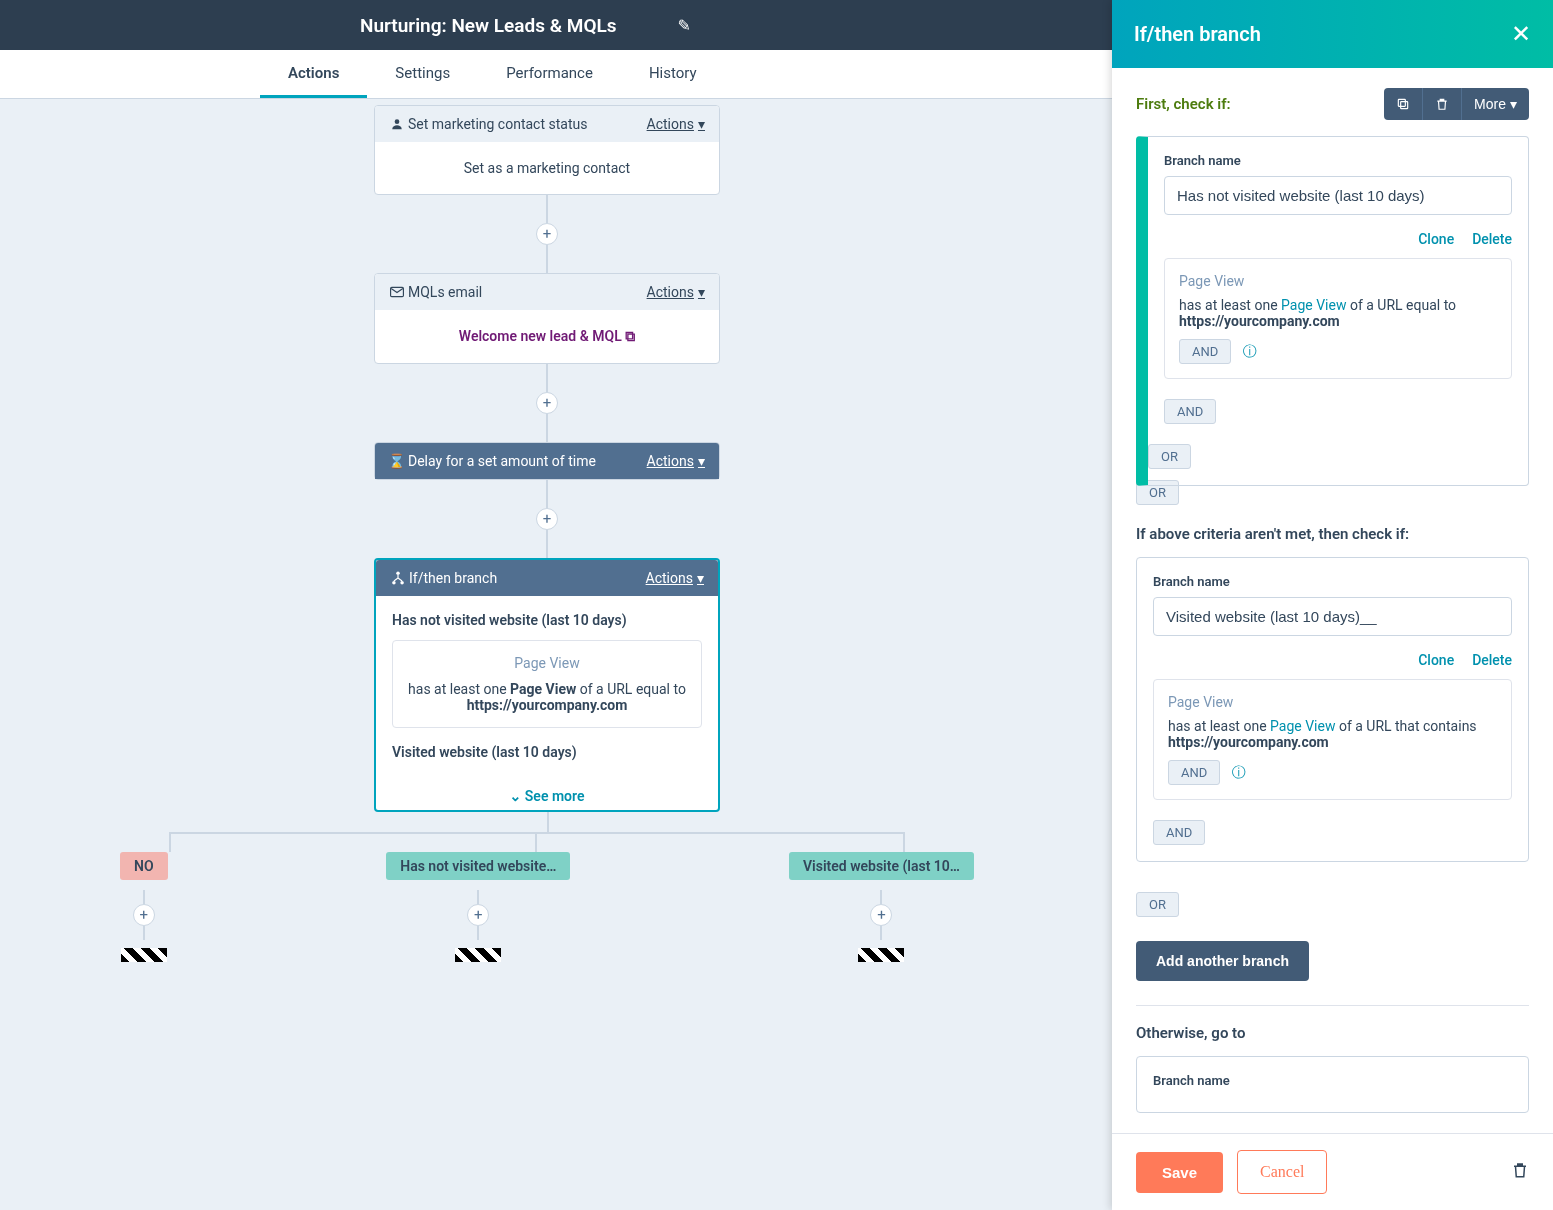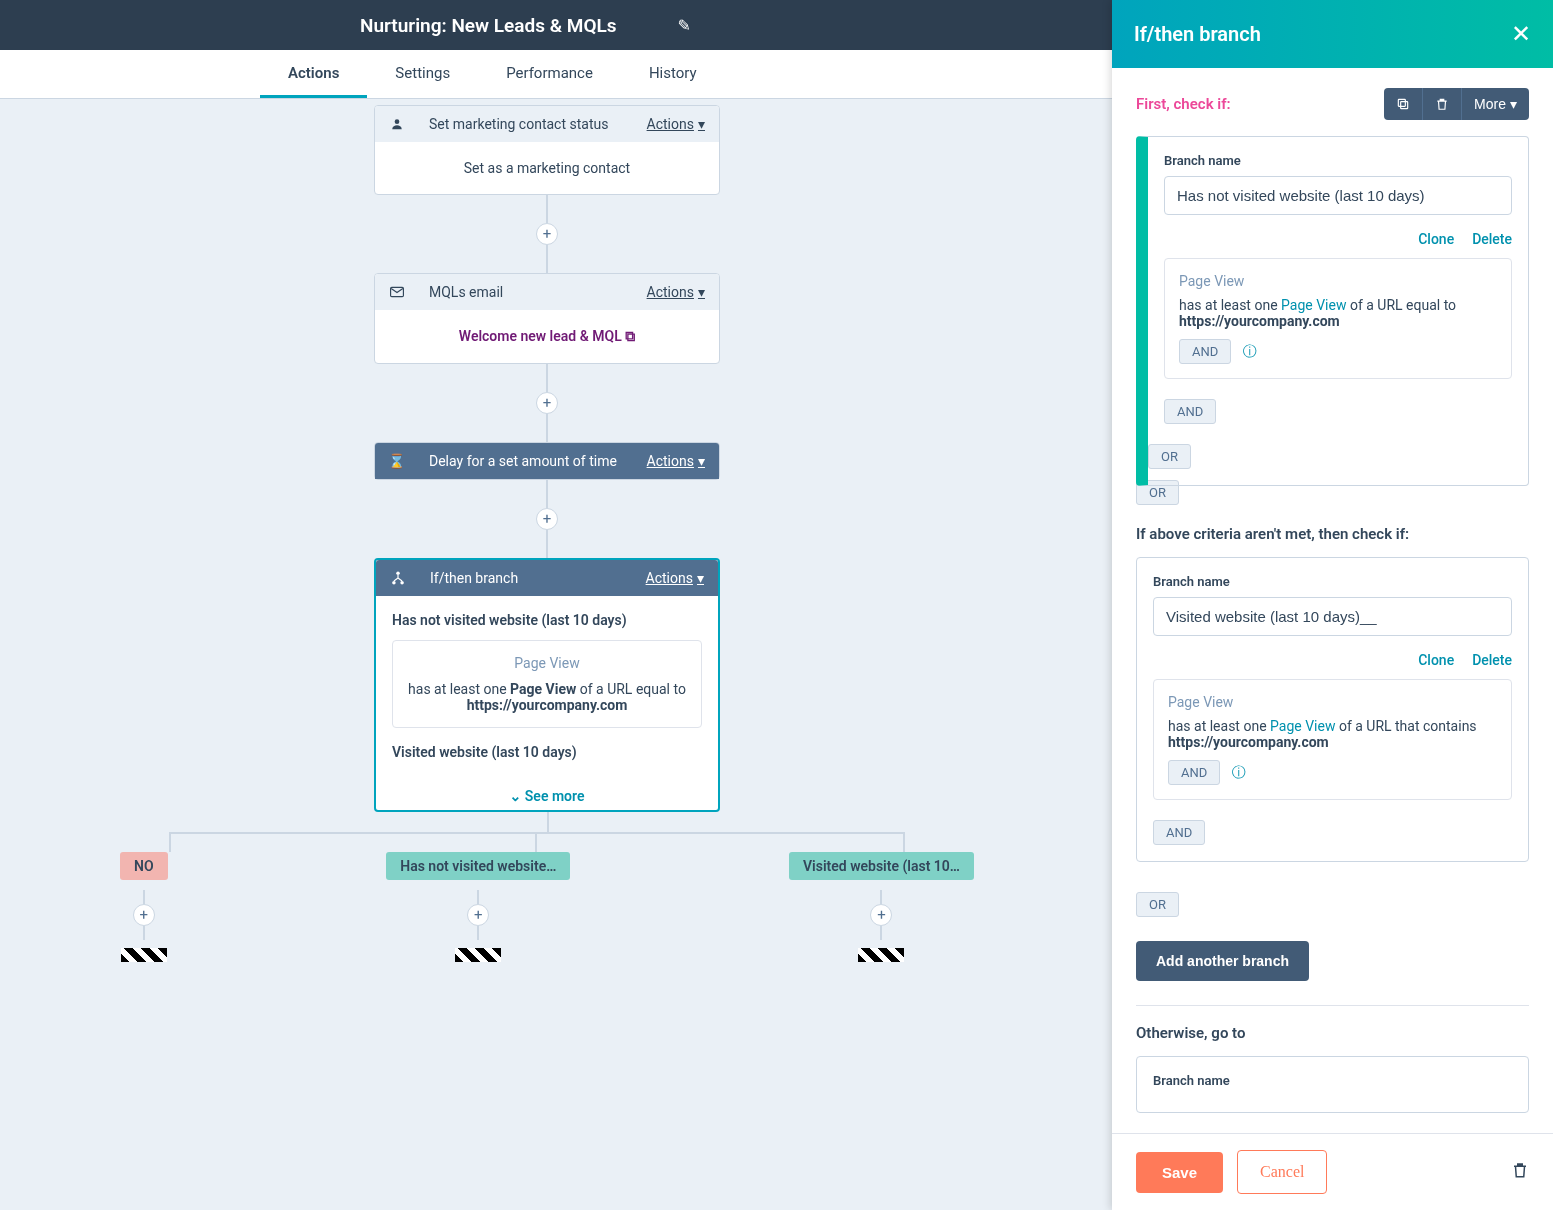--- a/index.html
+++ b/index.html
@@ -9,21 +9,21 @@
 .edit-icon { color: #fff; margin-left: 20px; font-size: 16px; cursor: pointer; }
 .tab-bar { background: #fff; height: 49px; border-bottom: 1px solid #cbd6e2; display: flex; padding-left: 260px; }
 .tab { padding: 0 28px; display: flex; align-items: center; color: #33475b; font-size: 15px; cursor: pointer; border-bottom: 3px solid transparent; }
 .tab.active { border-bottom: 3px solid #00a4bd; font-weight: 600; }
 .canvas { width: 1094px; height: calc(100% - 99px); position: relative; overflow: hidden; }
 .workflow { position: absolute; left: 0; top: 0; width: 100%; }
 .action-card { width: 346px; background: #fff; border: 1px solid #cbd6e2; border-radius: 4px; margin: 0 auto; position: relative; }
 .action-card.selected { border: 2px solid #00a4bd; }
 .action-header { background: #516f90; color: #fff; padding: 10px 14px; display: flex; align-items: center; justify-content: space-between; border-radius: 3px 3px 0 0; font-size: 14px; }
 .action-header.light { background: #eaf0f6; color: #33475b; }
-.action-header .left { display: flex; align-items: center; gap: 24px; justify-content: space-between; }
+.action-header .left { display: flex; align-items: center; gap: 3px; justify-content: space-between; }
 .action-header .icon { width: 16px; height: 16px; display: inline-flex; align-items: center; justify-content: center; }
 .actions-dropdown { text-decoration: underline; font-size: 14px; cursor: pointer; display: flex; align-items: center; gap: 4px; }
 .action-body { padding: 18px; text-align: center; color: #33475b; font-size: 14px; }
 .action-body a { color: #701a75; text-decoration: none; font-weight: 600; }
 .connector { width: 2px; height: 28px; background: #cbd6e2; margin: 0 auto; }
 .add-btn { width: 22px; height: 22px; border: 1px solid #cbd6e2; background: #fff; border-radius: 50%; display: flex; align-items: center; justify-content: center; margin: 0 auto; color: #516f90; font-size: 15px; cursor: pointer; }
 .branch-content { padding: 16px; text-align: left; }
 .branch-title { font-weight: 600; color: #33475b; font-size: 14px; margin-bottom: 12px; }
 .criteria-box { border: 1px solid #dfe3eb; border-radius: 4px; padding: 14px; text-align: center; font-size: 14px; color: #33475b; }
 .criteria-box .pv-label { color: #7c98b6; margin-bottom: 10px; }
@@ -38,21 +38,21 @@
 .branch-label { padding: 6px 14px; border-radius: 3px; font-size: 14px; font-weight: 600; color: #33475b; margin-bottom: 10px; }
 .branch-label.no { background: #f2b5b0; }
 .branch-label.yes { background: #7fd1c6; }
 .end-marker { width: 46px; height: 14px; background: repeating-linear-gradient(45deg, #000 0 6px, #fff 6px 12px); margin-top: 8px; }
 .side-panel { position: absolute; right: 0; top: 0; width: 441px; height: 100%; background: #fff; box-shadow: -2px 0 8px rgba(0,0,0,0.15); display: flex; flex-direction: column; }
 .panel-header { background: linear-gradient(90deg, #00a4bd, #00bda5); color: #fff; padding: 20px 22px; display: flex; justify-content: space-between; align-items: center; }
 .panel-header h2 { font-size: 20px; font-weight: 600; }
 .close-btn { font-size: 24px; cursor: pointer; color: #fff; }
 .panel-body { flex: 1; overflow-y: auto; padding: 20px 24px; }
 .panel-row-header { display: flex; justify-content: space-between; align-items: center; margin-bottom: 16px; }
-.panel-label { font-size: 15px; font-weight: 600; color: #ec4899; }
+.panel-label { font-size: 15px; font-weight: 600; color: #4d7c0f; }
 .toolbar { display: flex; }
 .tool-btn { background: #425b76; color: #fff; border: none; padding: 8px 12px; font-size: 14px; cursor: pointer; border-left: 1px solid #516f90; display: flex; align-items: center; gap: 4px; }
 .tool-btn:first-child { border-radius: 4px 0 0 4px; border-left: none; }
 .tool-btn:last-child { border-radius: 0 4px 4px 0; }
 .branch-block { border: 1px solid #cbd6e2; border-radius: 4px; margin-bottom: 20px; padding: 16px; }
 .branch-block.active { border-left: 12px solid #00bda5; }
 .field-label { font-size: 13px; font-weight: 600; color: #33475b; margin-bottom: 8px; }
 .text-input { width: 100%; padding: 10px 12px; border: 1px solid #cbd6e2; border-radius: 4px; font-size: 15px; color: #33475b; }
 .link-actions { text-align: right; margin: 14px 0 10px; }
 .link-actions a { color: #0091ae; text-decoration: none; font-size: 14px; font-weight: 500; margin-left: 14px; cursor: pointer; }

